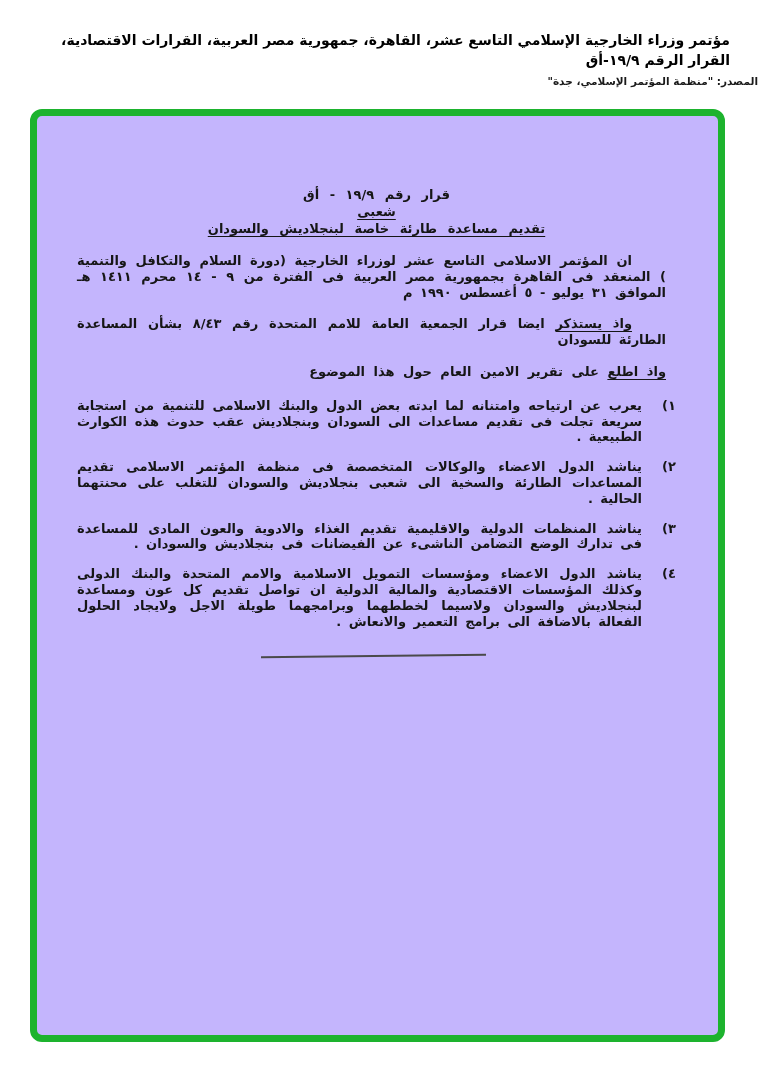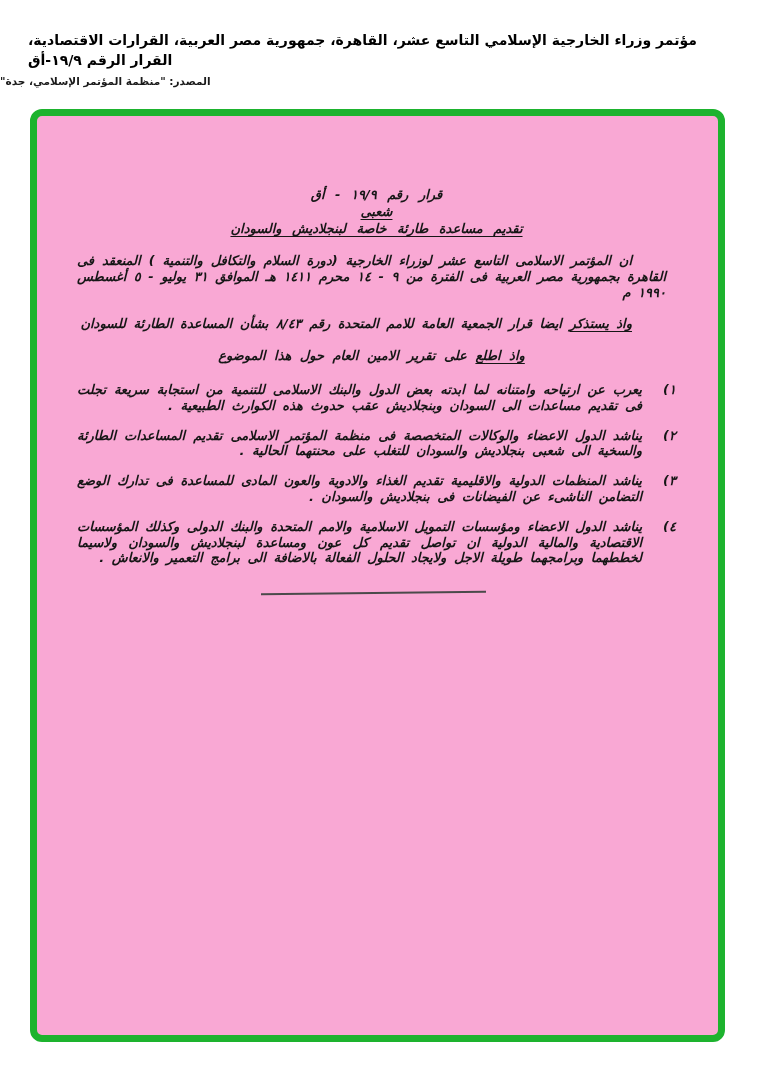--- a/index.html
+++ b/index.html
@@ -1,42 +1,42 @@
 <!DOCTYPE html>
 <html><head>
 <meta charset="utf-8">
 <style>
   html,body{margin:0;padding:0;}
   body{
     width:758px;height:1078px;background:#ffffff;position:relative;overflow:hidden;
     font-family:"DejaVu Sans",sans-serif;
   }
   
-  .cite{position:absolute;top:30px;left:0;width:758px;text-align:left;direction:rtl;color:#000;}
+  .cite{position:absolute;top:30px;left:0;width:758px;text-align:right;direction:rtl;color:#000;}
   .cite-l1{font-size:14px;font-weight:bold;line-height:20px;padding:0 28px;letter-spacing:0;}
   .cite-l2{font-size:10.5px;font-weight:bold;margin-top:5px;color:#1a1a1a;}
   
   .frame{
     position:absolute;left:30px;top:109px;width:695px;height:933px;box-sizing:border-box;
-    border:7px solid #1db32e;border-radius:12px;background:#f9a8d4;font-style:italic;
+    border:7px solid #1db32e;border-radius:12px;background:#c4b5fd;
   }
   
   .doc{
     direction:rtl;box-sizing:border-box;height:100%;
     padding:70px 42px 0 40px;
     color:#161616;font-weight:bold;font-size:13px;line-height:15.8px;
     text-align:justify;word-spacing:3px;
   }
   .doc-title{text-align:center;margin-bottom:16px;word-spacing:6px;}
   .doc-title div{line-height:17px;}
   .ul{text-decoration:underline;text-underline-offset:3px;}
   .para{margin:0 10px 16px 0;text-indent:34px;}
   .para .lead{text-decoration:underline;text-underline-offset:3px;}
   .para .lead:empty{display:none;}
-  .para.center{text-align:center;text-indent:0;margin-bottom:18px;word-spacing:4px;}
+  .para.center{text-indent:0;margin-bottom:18px;word-spacing:4px;}
   .item{display:flex;margin:0 0 14px 0;}
   .item .num{flex:none;width:34px;text-align:right;}
   .item .body{flex:1;}
   .end-rule{
     height:2px;background:#4a4a4a;width:225px;
     margin:26px 190px 0 auto;transform:rotate(-0.6deg);
   }
 </style>
 </head>
 <body>

